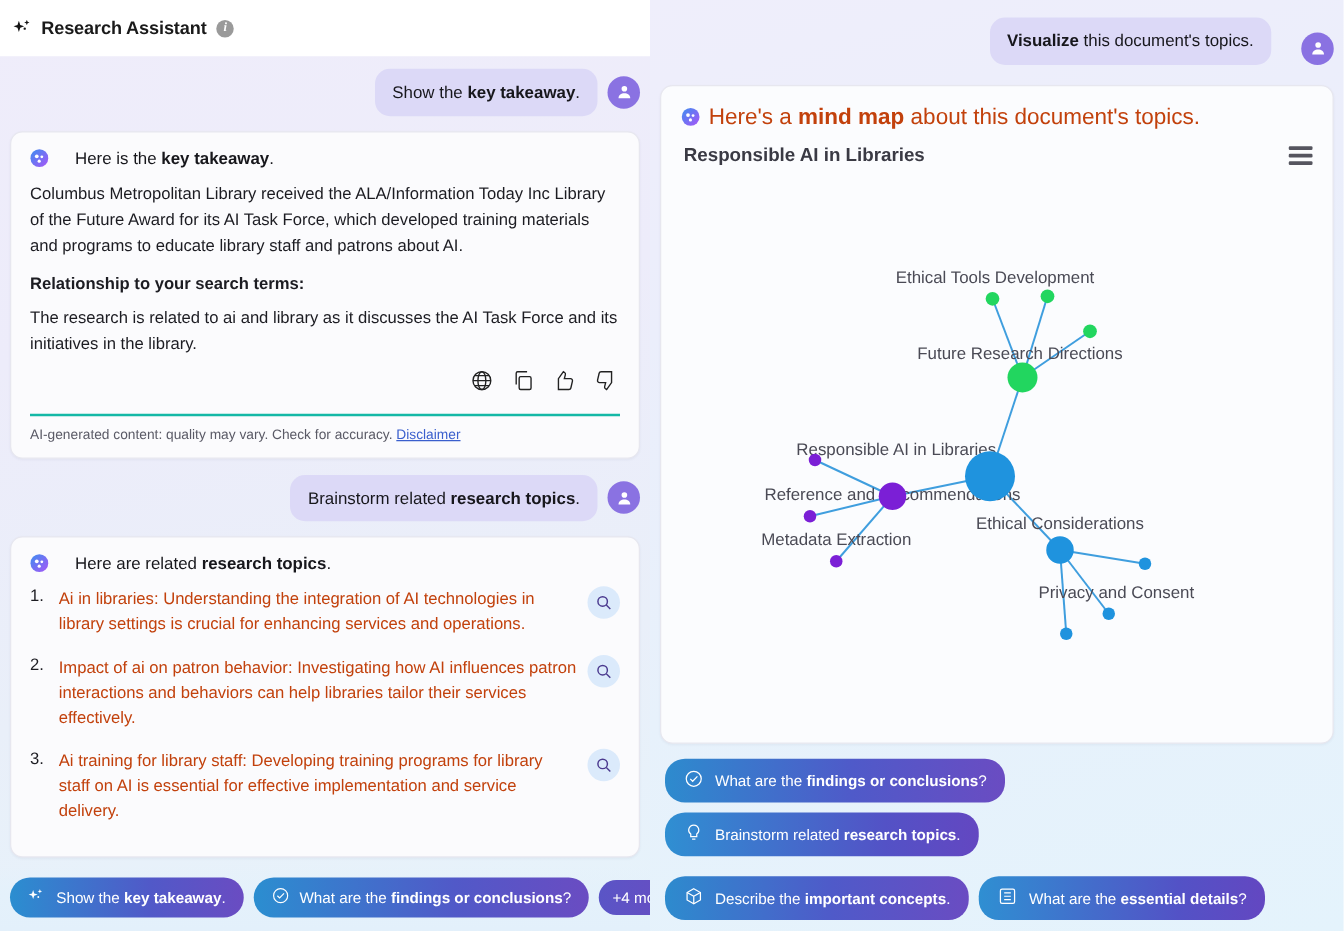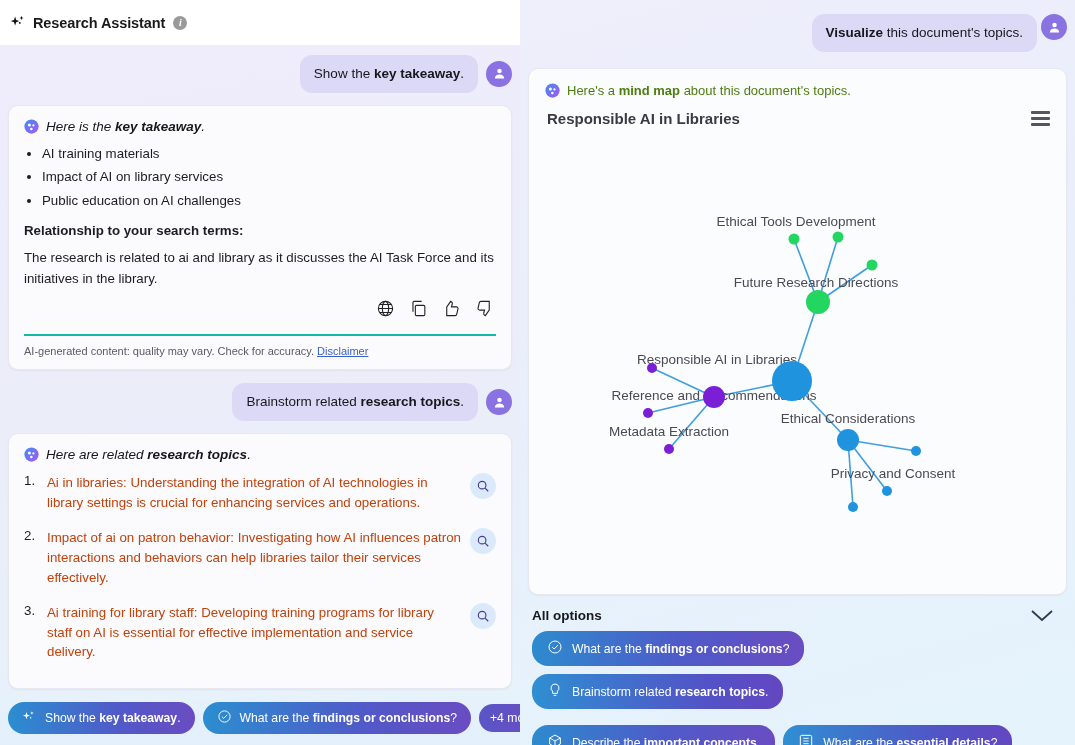--- a/index.html
+++ b/index.html
@@ -54,21 +54,21 @@
   }
   .avatar svg { width: 15px; height: 15px; }
 
   
   .assist-card {
     background: #fbfbfd; border: 1px solid #e7e7ef;
     border-radius: 10px; padding: 13px 15px 12px 15px;
     margin-bottom: 13px;
     box-shadow: 0 1px 2px rgba(40,40,80,0.05);
   }
-  .assist-head { display: flex; align-items: flex-start; gap: 7px; margin-bottom: 10px; font-style: italic; }
+  .assist-head { display: flex; align-items: flex-start; gap: 21px; margin-bottom: 10px; }
   .ai-dot { width: 15px; height: 15px; flex: 0 0 15px; }
   .assist-head-text { font-size: 13.5px; color: #17171c; }
   .assist-body { font-size: 13.3px; color: #1c1c22; line-height: 1.58; }
   .assist-body p { margin-bottom: 9px; }
   .assist-body .sub { font-weight: 700; margin-bottom: 6px; }
   .assist-body ul { margin: 0 0 9px 18px; }
   .assist-body li { margin-bottom: 4px; line-height: 1.5; }
   b { font-weight: 700; }
 
   .action-icons { display: flex; justify-content: flex-end; gap: 14px; margin: 10px 2px 12px 0; }
@@ -111,31 +111,31 @@
   .chip.small { background: linear-gradient(90deg, #5a55c6 0%, #6a4cc2 100%); padding: 7px 11px; }
   .chip svg { width: 15px; height: 15px; fill: none; stroke: #fff; stroke-width: 1.5; }
 
   
   .right-panel {
     position: relative; width: 555px; height: 745px;
     background: linear-gradient(165deg, #efeefb 0%, #ebeefb 30%, #e7f1fb 65%, #e4f3fc 100%);
     overflow: hidden;
   }
   .right-user-row {
-    display: flex; justify-content: flex-end; align-items: flex-start; gap: 4px;
+    display: flex; justify-content: flex-end; align-items: flex-end; gap: 24px;
     padding: 14px 8px 0 8px;
   }
   .mindmap-card {
     position: absolute; top: 68px; left: 8px; width: 539px; height: 527px;
     background: #fbfcfe; border: 1px solid #e7e7ef; border-radius: 10px;
     box-shadow: 0 1px 2px rgba(40,40,80,0.05);
     overflow: hidden;
   }
   .mm-head { display: flex; align-items: center; gap: 7px; padding: 14px 16px 0 16px; }
-  .mm-head-text { font-size: 13px; color: #4d7c0f; }
+  .mm-head-text { font-size: 18px; color: #c2410c; }
   .mm-title-row {
     display: flex; align-items: center; justify-content: space-between;
     padding: 12px 16px 0 18px;
   }
   .mm-title { font-size: 15px; font-weight: 700; color: #3a3a44; }
   .burger { display: flex; flex-direction: column; gap: 3px; cursor: pointer; }
   .burger span { display:block; width: 19px; height: 3px; background: #55555f; border-radius: 1px; }
   .mm-canvas { position: absolute; top: 72px; left: 0; width: 539px; height: 455px; }
 
   
@@ -200,25 +200,21 @@
             </linearGradient>
               </defs>
             <circle cx="10" cy="10" r="9.5" fill="url(#aig1)"></circle>
             <circle cx="7.2" cy="8" r="2" fill="#fff"></circle>
               <circle cx="12.6" cy="8.6" r="1.5" fill="#fff"></circle>
             <circle cx="9.8" cy="13.2" r="1.7" fill="#fff"></circle>
           </svg>
           <span class="assist-head-text"><span>Here is the </span><b>key takeaway</b><span>.</span></span>
         </div>
         <div class="assist-body">
-          <ul>
-            <li>AI training materials</li>
-            <li>Impact of AI on library services</li>
-            <li>Public education on AI challenges</li>
-          </ul>
+          <p>Columbus Metropolitan Library received the ALA/Information Today Inc Library of the Future Award for its AI Task Force, which developed training materials and programs to educate library staff and patrons about AI.</p>
           <div class="sub">Relationship to your search terms:</div>
           <p>The research is related to ai and library as it discusses the AI Task Force and its initiatives in the library.</p>
         </div>
         <div class="action-icons">
           <span><svg viewBox="0 0 24 24">
                 <circle cx="12" cy="12" r="9"></circle>
                 <ellipse cx="12" cy="12" rx="4" ry="9"></ellipse>
                 <path d="M3 12h18M4.5 7h15M4.5 17h15"></path>
               </svg></span>
           <span><svg viewBox="0 0 24 24">
@@ -380,28 +376,20 @@
           <circle cx="119" cy="272" r="5" fill="#7b1fd6"></circle>
           <circle cx="140" cy="308" r="5" fill="#7b1fd6"></circle>
           <circle cx="319" cy="299" r="11" fill="#1f93de"></circle>
           <circle cx="387" cy="310" r="5" fill="#1f93de"></circle>
           <circle cx="358" cy="350" r="5" fill="#1f93de"></circle>
           <circle cx="324" cy="366" r="5" fill="#1f93de"></circle>
         </svg>
     </div>
 
     <div class="all-options">
-      <div class="ao-head">
-        <span class="ao-title">All options</span>
-        <span class="chev">
-          <svg viewBox="0 0 26 16">
-              <path d="M3 4 L13 13 L23 4" fill="none" stroke="#2f3a4a" stroke-width="1.8"></path>
-            </svg>
-        </span>
-      </div>
       <div class="ao-rows">
         <button class="ao-chip">
           <span><svg viewBox="0 0 24 24">
                 <circle cx="12" cy="12" r="9"></circle>
                 <path d="M7.8 12.2 10.7 15 16.4 9.2"></path>
               </svg></span>
           <span><span>What are the </span><b>findings or conclusions</b><span>?</span></span>
         </button>
         <button class="ao-chip v2">
           <span><svg viewBox="0 0 24 24">

